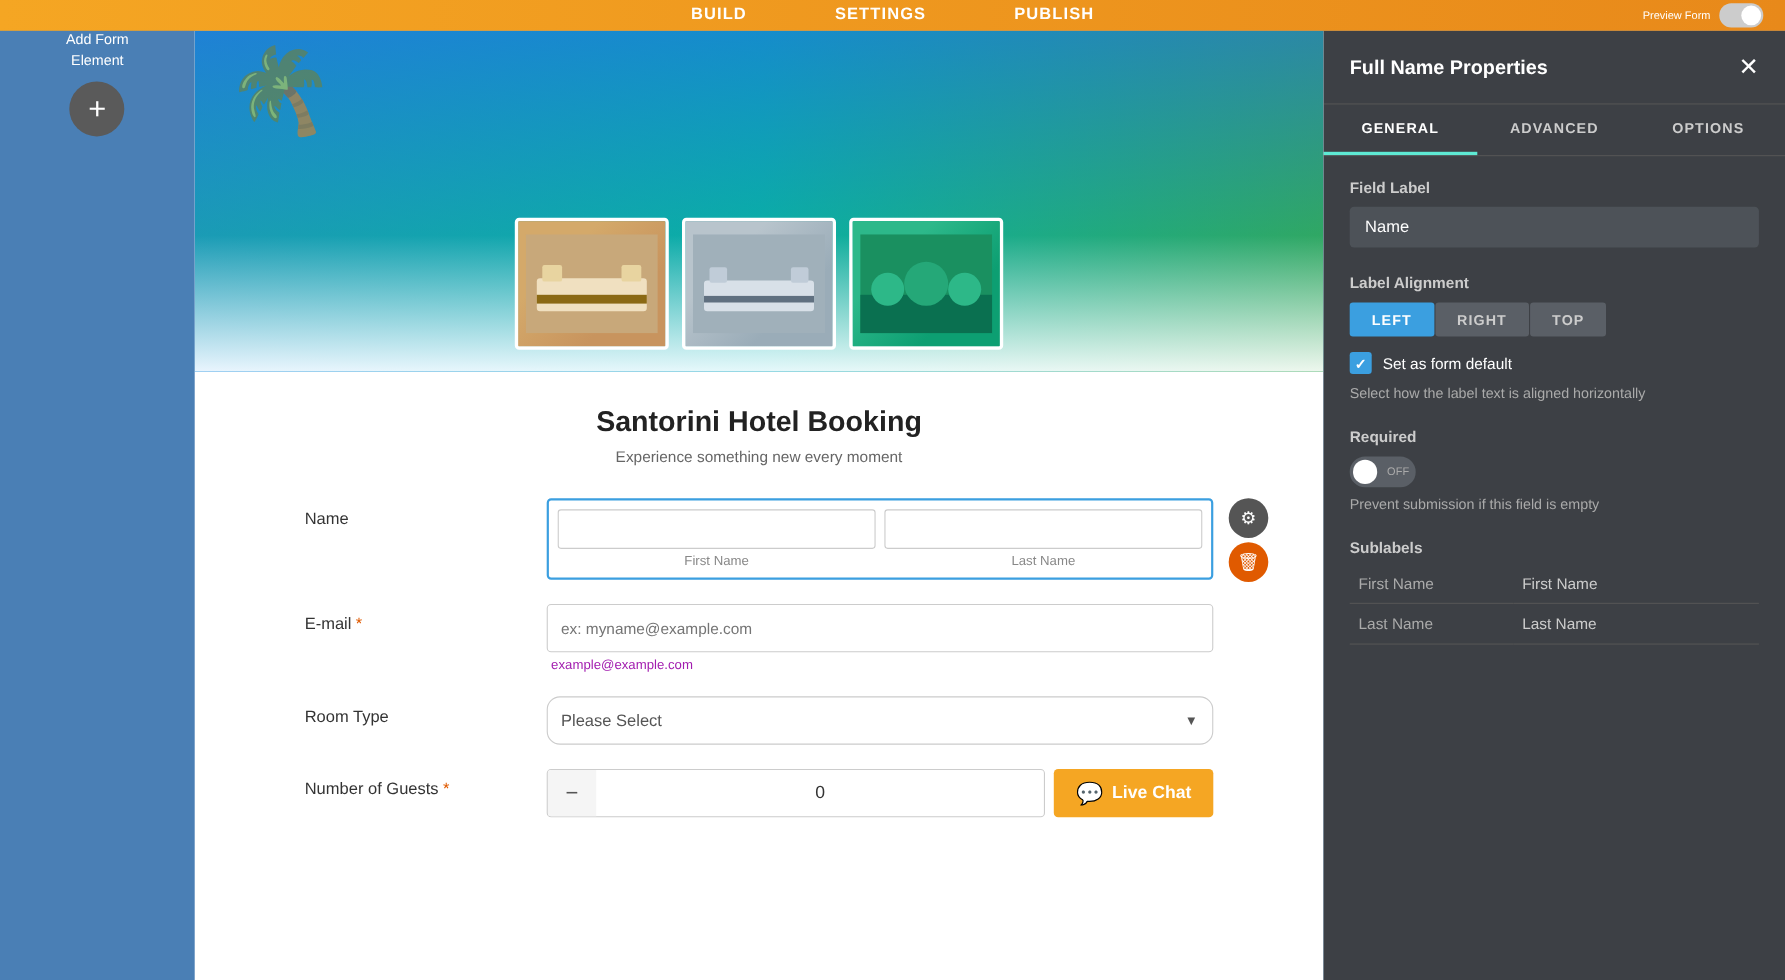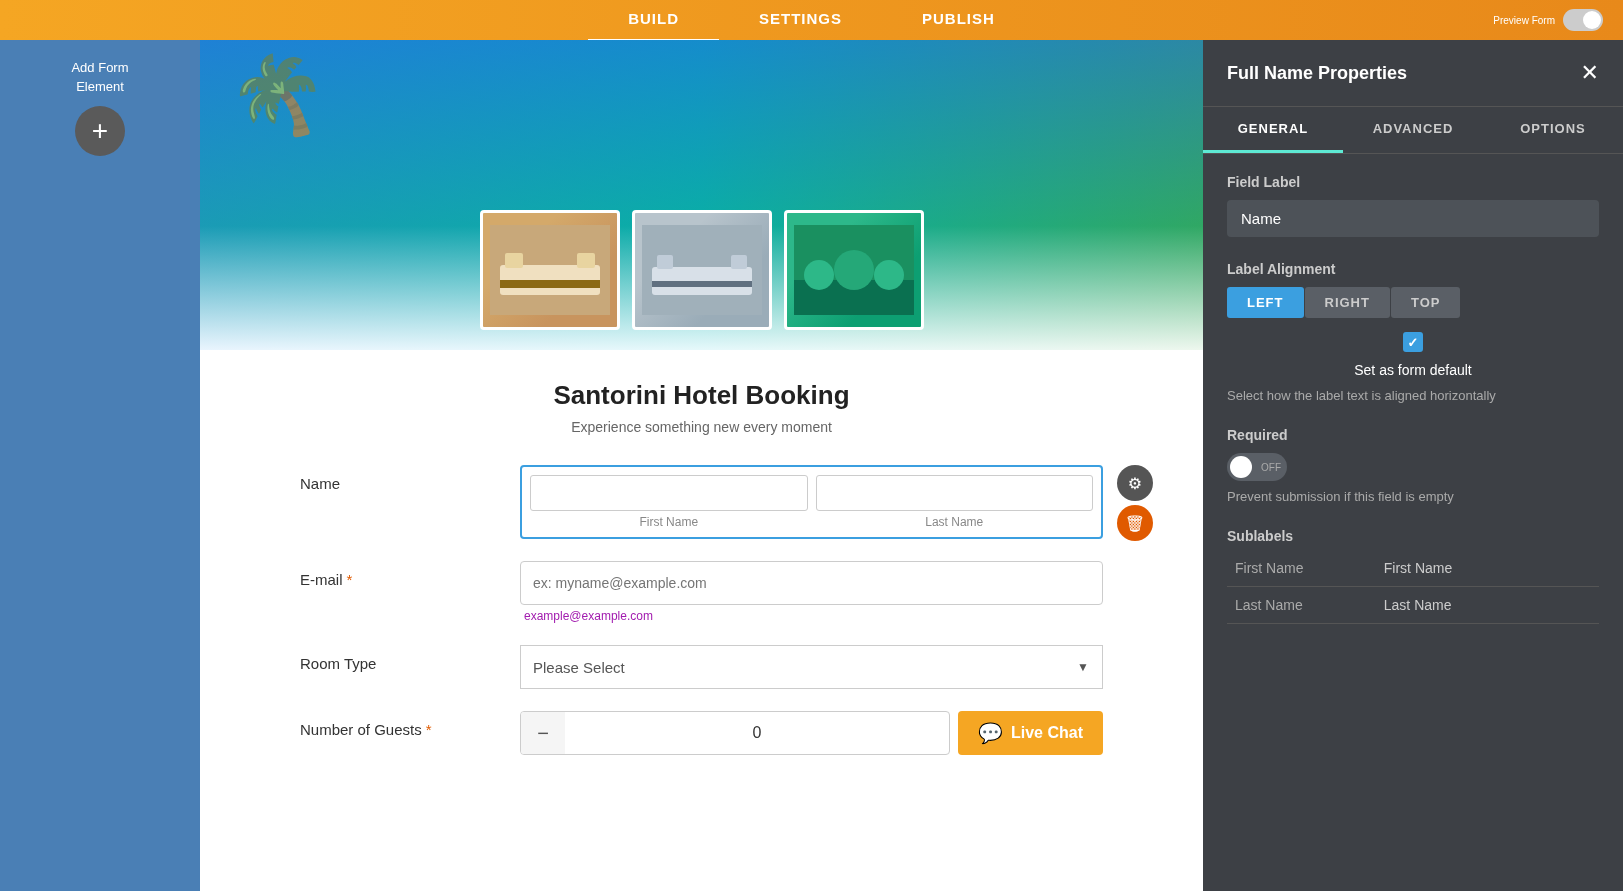--- a/index.html
+++ b/index.html
@@ -1,21 +1,21 @@
 <!DOCTYPE html>
 <html><head>
   <meta charset="utf-8">
   <style>
     * { box-sizing: border-box; margin: 0; padding: 0; }
     body { font-family: Arial, sans-serif; background: #4a7fb5; width: 1623px; height: 891px; overflow: hidden; display: flex; flex-direction: column; }
 
     
     .top-nav {
       background: linear-gradient(to right, #f5a623, #e8891a);
-      height: 40px;
+      height: 28px;
       display: flex;
       align-items: center;
       justify-content: center;
       position: relative;
       flex-shrink: 0;
     }
     .top-nav-tabs {
       display: flex;
       gap: 0;
     }
@@ -64,26 +64,25 @@
 
     
     .main-content {
       display: flex;
       flex: 1;
       overflow: hidden;
     }
 
     
     .left-sidebar {
-      width: 200px;
+      width: 177px;
       background: #4a7fb5;
       display: flex;
       flex-direction: column;
       align-items: center;
-      padding-top: 20px;
       flex-shrink: 0;
     }
     .add-form-btn {
       display: flex;
       flex-direction: column;
       align-items: center;
       cursor: pointer;
       color: white;
     }
     .add-form-btn .plus-circle {
@@ -266,21 +265,21 @@
       color: #a21caf;
       margin-top: 4px;
       padding-left: 4px;
     }
 
     
     .select-input {
       width: 100%;
       height: 44px;
       border: 1px solid #ccc;
-      border-radius: 0;
+      border-radius: 12px;
       padding: 0 12px;
       font-size: 15px;
       color: #555;
       background: white;
       appearance: none;
       cursor: pointer;
       outline: none;
     }
     .select-wrap {
       position: relative;
@@ -443,21 +442,20 @@
       background: #3b9fe0;
       color: white;
     }
 
     
     .checkbox-row {
       display: flex;
       align-items: center;
       gap: 10px;
       margin-bottom: 10px;
-      flex-direction: column;
     }
     .cb {
       width: 20px;
       height: 20px;
       background: #3b9fe0;
       border-radius: 3px;
       display: flex;
       align-items: center;
       justify-content: center;
       cursor: pointer;

